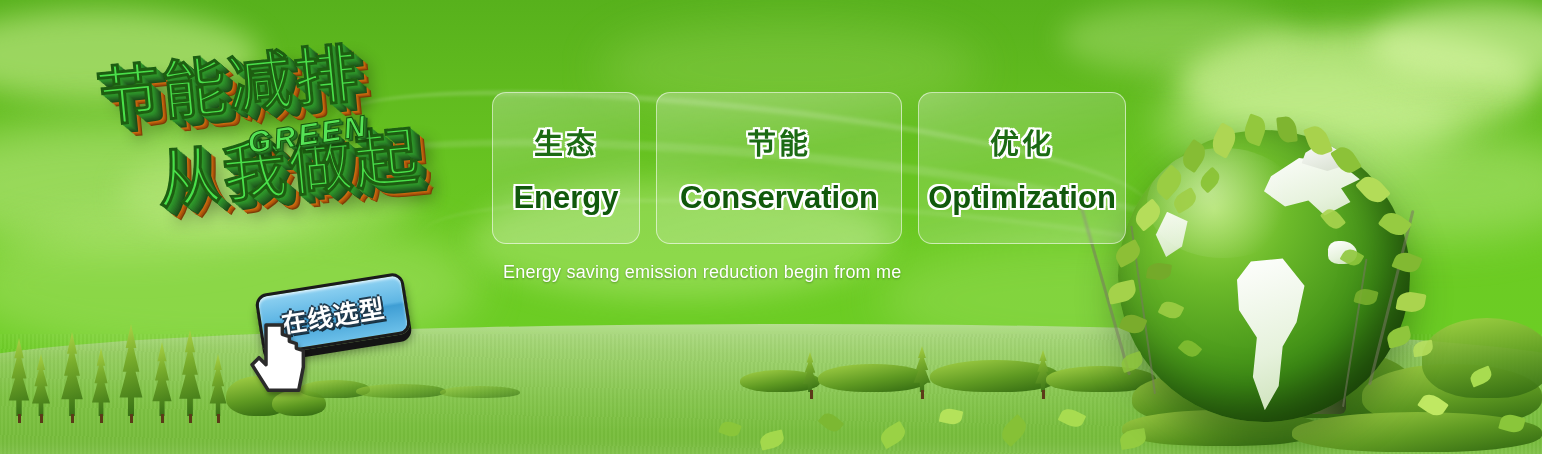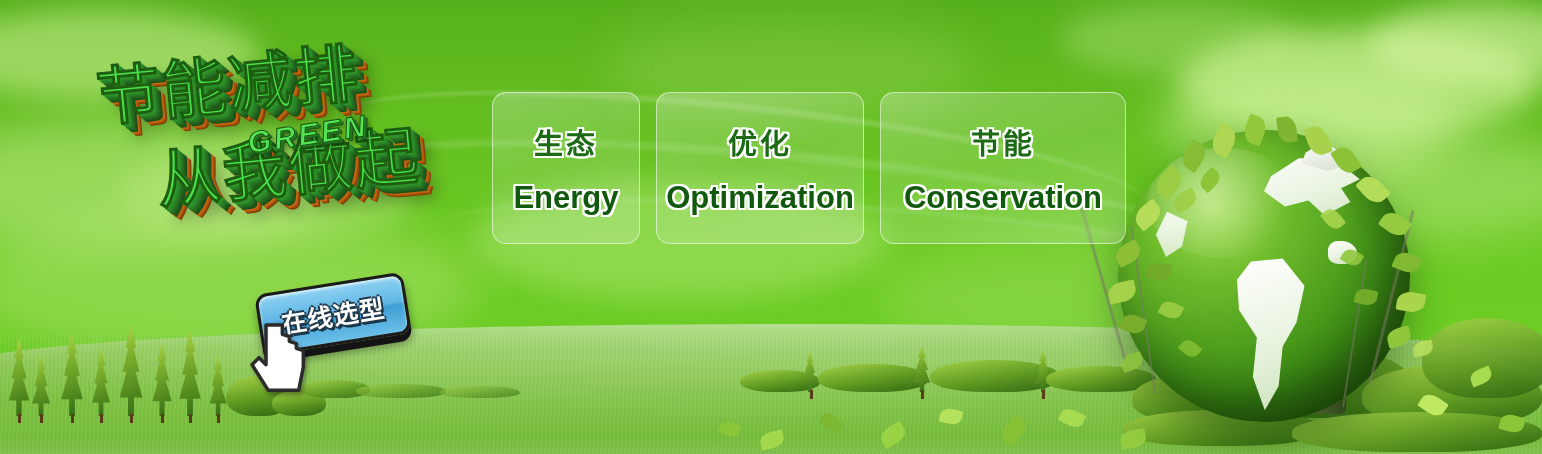--- a/index.html
+++ b/index.html
@@ -345,26 +345,27 @@
     <path d="M20 6 L20 40 L14 34 L8 40 L22 62 L48 62 L52 42 L52 28 L46 26 L46 22 L40 20 L40 16 L34 14 L34 6 Z" fill="#ffffff" stroke="#2b2b2b" stroke-width="3" stroke-linejoin="round"></path>
   </svg>
 
   <div class="cards">
 
     <div class="card">
       <div class="card-cn">生态</div>
       <div class="card-en">Energy</div>
     </div>
 
+    <div class="card wide">
+      <div class="card-cn">节能</div>
+      <div class="card-en">Conservation</div>
+    </div>
+
     <div class="card mid">
       <div class="card-cn">优化</div>
       <div class="card-en">Optimization</div>
     </div>
 
-    <div class="card wide">
-      <div class="card-cn">节能</div>
-      <div class="card-en">Conservation</div>
-    </div>
-
-  </div>
-
+  </div>
+
+  <div class="tagline">Energy saving emission reduction begin from me</div>
 
 </div>
 
 </body></html>

